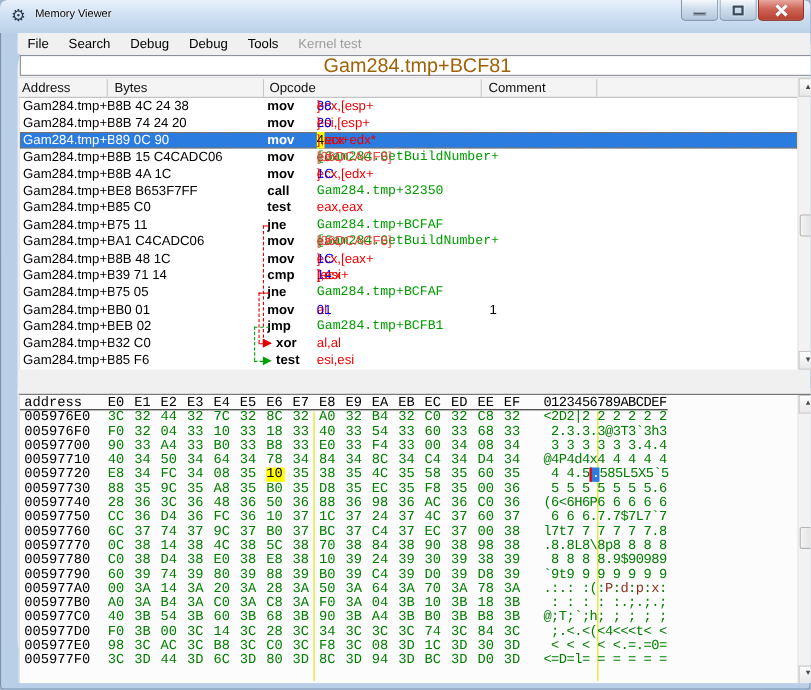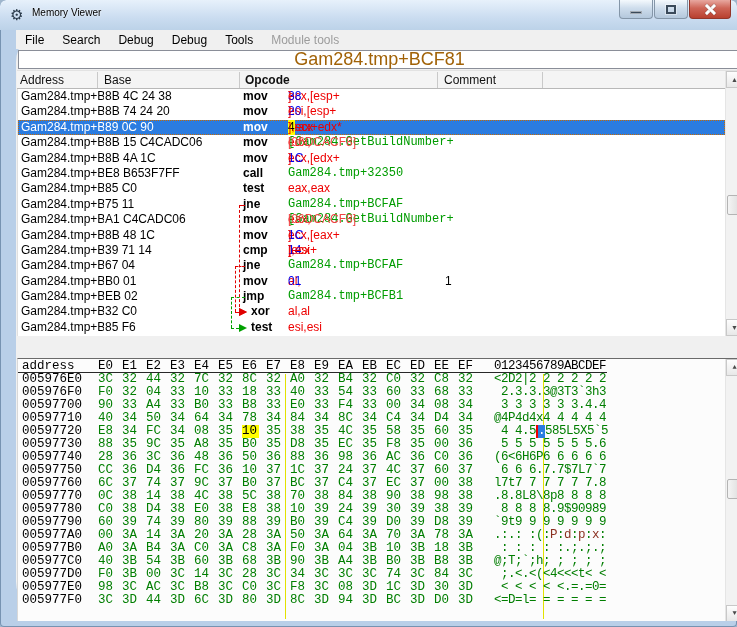--- a/index.html
+++ b/index.html
@@ -97,31 +97,31 @@
     </div>
   </div>
 
   <div class="client">
     <div class="menubar" id="menubar">
         <span class="menu-item">File</span>
         <span class="menu-item">Search</span>
         <span class="menu-item">Debug</span>
         <span class="menu-item">Debug</span>
         <span class="menu-item">Tools</span>
-        <span class="menu-item disabled">Module tools</span>
+        <span class="menu-item disabled">Kernel test</span>
       </div>
 
     <div class="addrbar">
       <span>Gam284.tmp+BCF81</span>
     </div>
 
     <div class="dis-header" id="disHeader">
         <span class="dis-col" style="left: 3px;">Address</span>
-        <span class="dis-col" style="left: 87px;">Base</span>
-        <span class="dis-col" style="left: 228px; font-weight: bold;">Opcode</span>
+        <span class="dis-col" style="left: 87px;">Bytes</span>
+        <span class="dis-col" style="left: 228px;">Opcode</span>
         <span class="dis-col" style="left: 427px;">Comment</span>
         <div class="dis-div" style="left: 80px;"></div>
         <div class="dis-div" style="left: 222px;"></div>
         <div class="dis-div" style="left: 420px;"></div>
         <div class="dis-div" style="left: 525px;"></div>
       </div>
     <div class="dis-rows" id="disRows">
         <div class="drow">
           <span class="d-addr">Gam284.tmp+BC</span>
           <span class="d-bytes">8B 4C 24 38</span>
@@ -221,21 +221,21 @@
           <span class="d-bytes">39 71 14</span>
           <span class="d-mn">cmp</span>
           <span class="d-ops">
             <span class="op-r">[ecx+</span>
             <span class="op-b">14</span>
             <span class="op-r">],esi</span>
           </span>
         </div>
         <div class="drow">
           <span class="d-addr">Gam284.tmp+BC</span>
-          <span class="d-bytes">67 04</span>
+          <span class="d-bytes">75 05</span>
           <span class="d-mn">jne</span>
           <span class="d-ops">
             <span class="op-g">Gam284.tmp+BCFAF</span>
           </span>
         </div>
         <div class="drow">
           <span class="d-addr">Gam284.tmp+BC</span>
           <span class="d-bytes">B0 01</span>
           <span class="d-mn">mov</span>
           <span class="d-ops">

